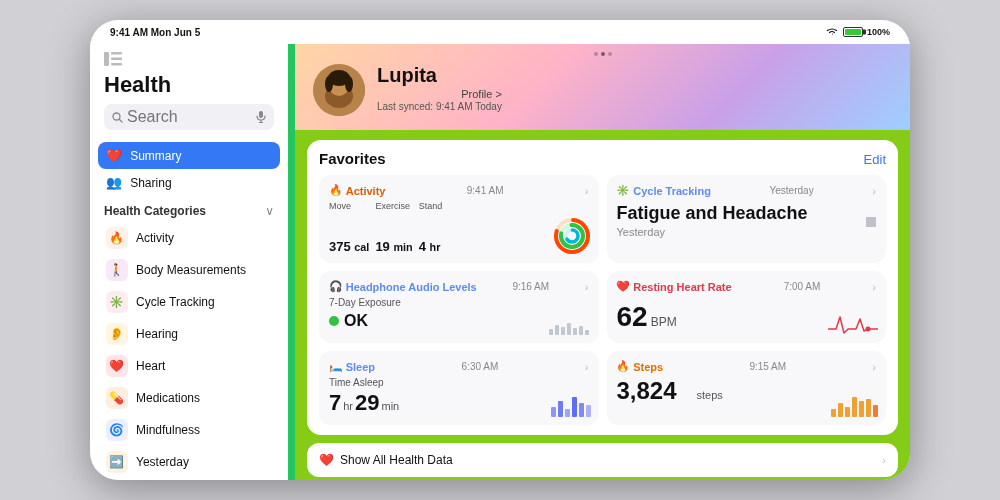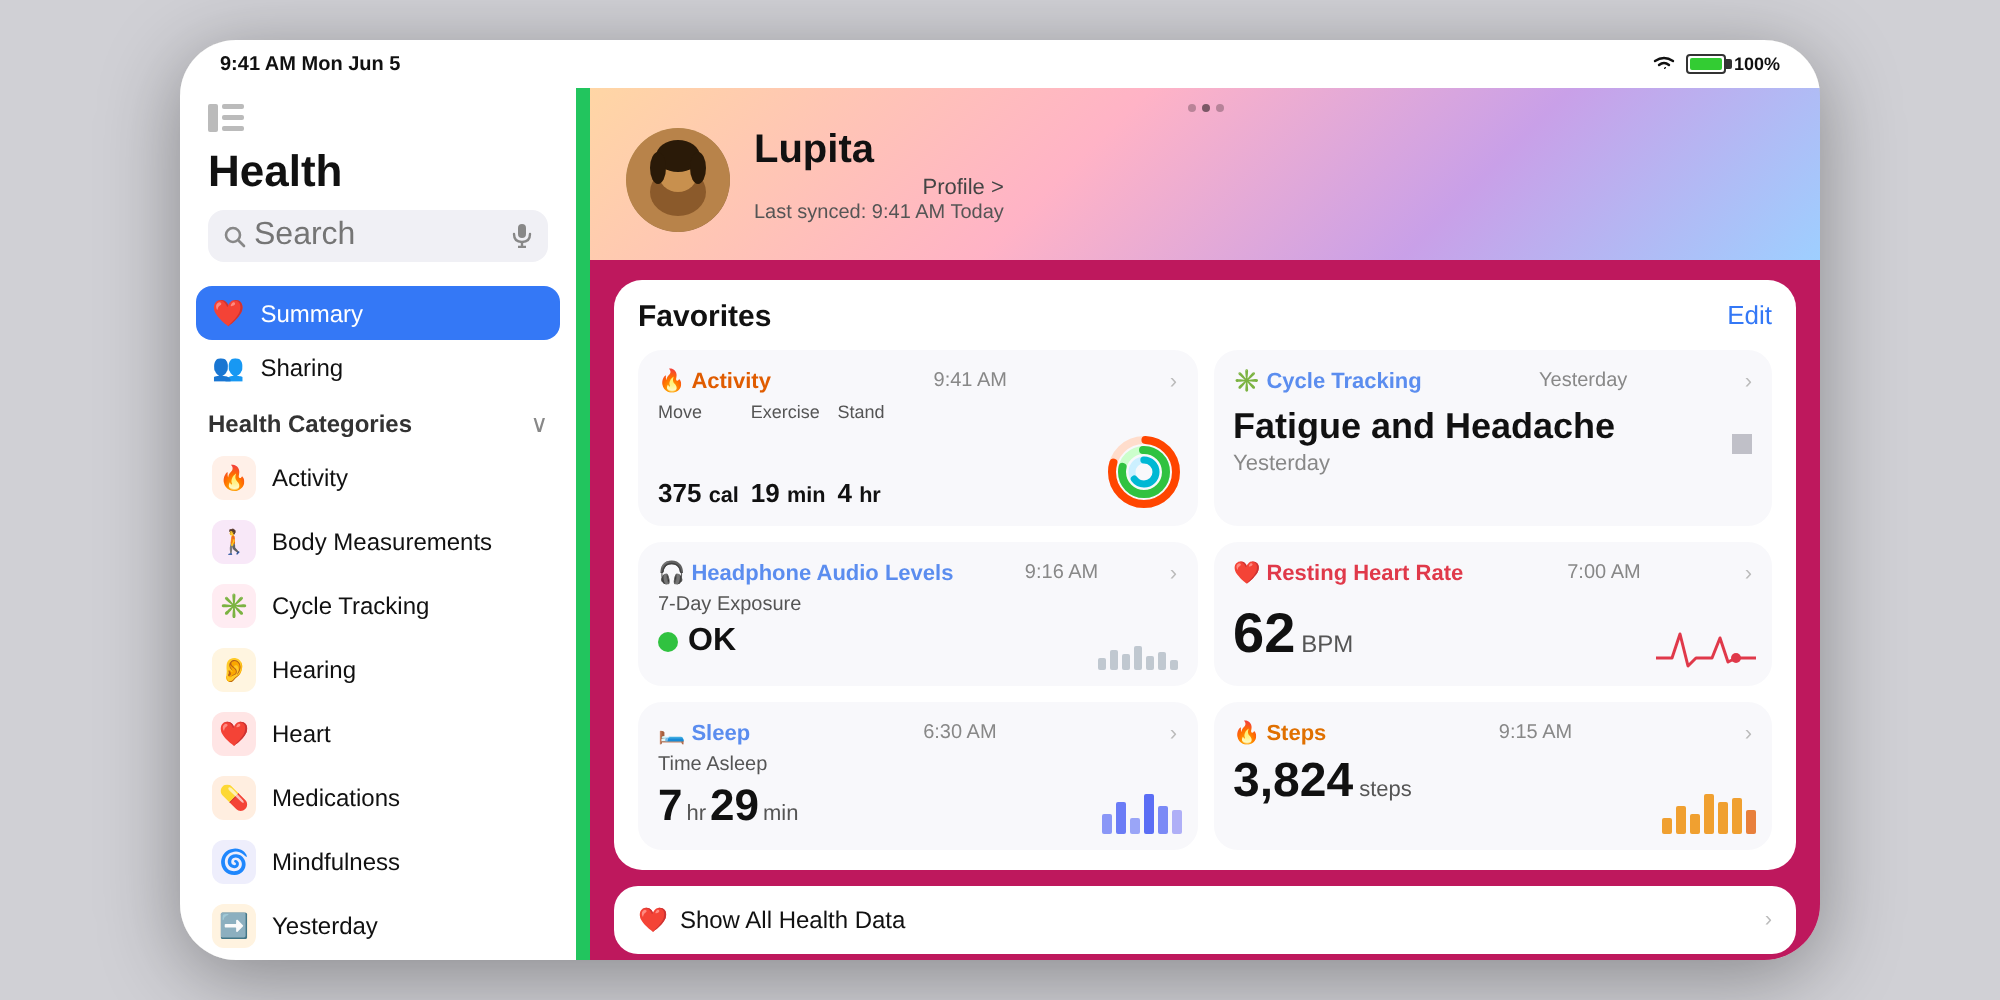--- a/index.html
+++ b/index.html
@@ -159,21 +159,21 @@
       display: flex;
       align-items: center;
       justify-content: center;
       font-size: 12px;
       flex-shrink: 0;
     }
     
     .main-content {
       flex: 1;
       overflow-y: auto;
-      background: #be185d;
+      background: #84cc16;
     }
     
     .profile-header {
       background: linear-gradient(135deg, #ffd6a5 0%, #ffb3c6 40%, #c9a0e8 70%, #9ecfff 100%);
       padding: 12px 18px 14px;
       display: flex;
       align-items: flex-start;
       gap: 12px;
       position: relative;
     }
@@ -212,21 +212,21 @@
     .section-block {
       background: #fff;
       border-radius: 14px;
       margin: 10px 12px 0;
       padding: 10px 12px;
     }
     .section-block:last-child { margin-bottom: 10px; }
     .section-title-row {
       display: flex;
       justify-content: space-between;
-      align-items: flex-start;
+      align-items: flex-end;
       margin-bottom: 8px;
     }
     .section-title { font-size: 15px; font-weight: 700; color: #111; }
     .section-edit { font-size: 13px; color: #3478f6; cursor: pointer; }
     .favorites-grid {
       display: grid;
       grid-template-columns: 1fr 1fr;
       gap: 8px;
     }
     .fav-card {
@@ -578,21 +578,21 @@
           </div>
 
           <div class="fav-card">
             <div class="fav-card-header">
               <span class="fav-card-title" style="color:#e07000;">
                 🔥 <span>Steps</span>
               </span>
               <span class="fav-card-time">9:15 AM</span>
               <span class="chevron-right">›</span>
             </div>
-            <div style="display:flex;align-items:baseline;gap:3px;margin-top:4px;">
+            <div style="display:flex;align-items:baseline;gap:20px;margin-top:4px;">
               <span style="font-size:24px;font-weight:700;color:#111;">3,824</span>
               <span style="font-size:11px;color:#555;">steps</span>
             </div>
 
             <div style="position:absolute;right:8px;bottom:8px;display:flex;align-items:flex-end;gap:2px;height:26px;">
               <div style="width:5px;height:8px;background:#f0a030;border-radius:1px;"></div>
               <div style="width:5px;height:14px;background:#f0a030;border-radius:1px;"></div>
               <div style="width:5px;height:10px;background:#f0a030;border-radius:1px;"></div>
               <div style="width:5px;height:20px;background:#f0a030;border-radius:1px;"></div>
               <div style="width:5px;height:16px;background:#f0a030;border-radius:1px;"></div>

